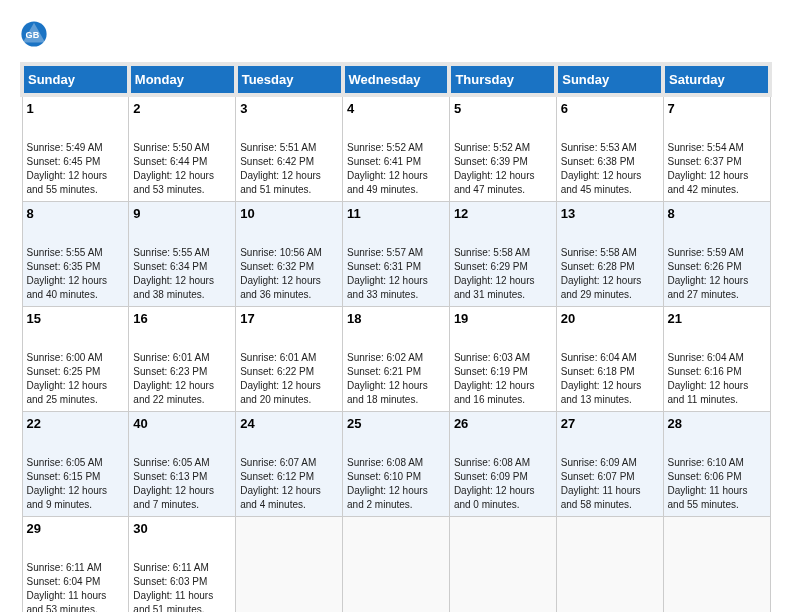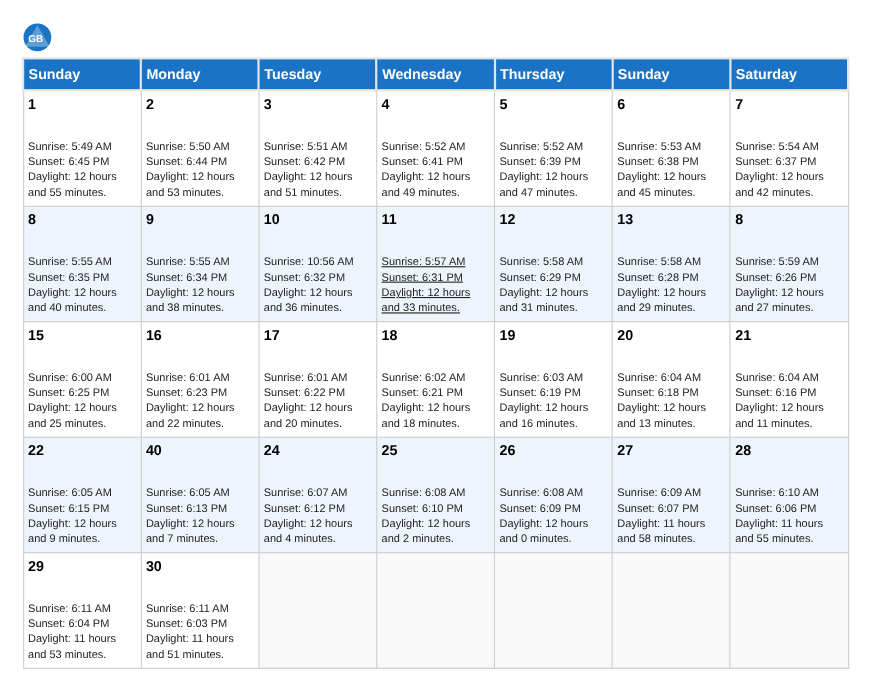--- a/index.html
+++ b/index.html
@@ -7,21 +7,21 @@
       font-family: Arial, sans-serif;
       background: #fff;
       width: 792px;
       min-height: 612px;
       padding: 20px;
     }
     .header {
       display: flex;
       justify-content: space-between;
       align-items: flex-start;
-      margin-bottom: 4px;
+      margin-bottom: 14px;
     }
     .logo {
       display: flex;
       align-items: center;
     }
     .logo-text {
       font-size: 22px;
       font-weight: bold;
       color: #333;
       line-height: 1.1;
@@ -53,21 +53,21 @@
     }
     thead tr {
       background: #1a73c4;
       color: #fff;
     }
     thead th {
       padding: 6px 4px;
       text-align: left;
       font-size: 13px;
       font-weight: bold;
-      border: 2px solid #e5e5e5;
+      border: 4px solid #e5e5e5;
     }
     tbody tr {
       vertical-align: top;
     }
     tbody tr:nth-child(odd) {
       background: #fff;
     }
     tbody tr:nth-child(even) {
       background: #eef4fb;
     }
@@ -195,21 +195,21 @@
         </td>
         <td>
           <span class="day-num">10</span>
           <div class="day-info" style="white-space: pre-line;">Sunrise: 10:56 AM
 Sunset: 6:32 PM
 Daylight: 12 hours
 and 36 minutes.</div>
         </td>
         <td>
           <span class="day-num">11</span>
-          <div class="day-info" style="white-space: pre-line; text-decoration: underline;">Sunrise: 5:57 AM
+          <div class="day-info" style="white-space: pre-line;">Sunrise: 5:57 AM
 Sunset: 6:31 PM
 Daylight: 12 hours
 and 33 minutes.</div>
         </td>
         <td>
           <span class="day-num">12</span>
           <div class="day-info" style="white-space: pre-line;">Sunrise: 5:58 AM
 Sunset: 6:29 PM
 Daylight: 12 hours
 and 31 minutes.</div>

